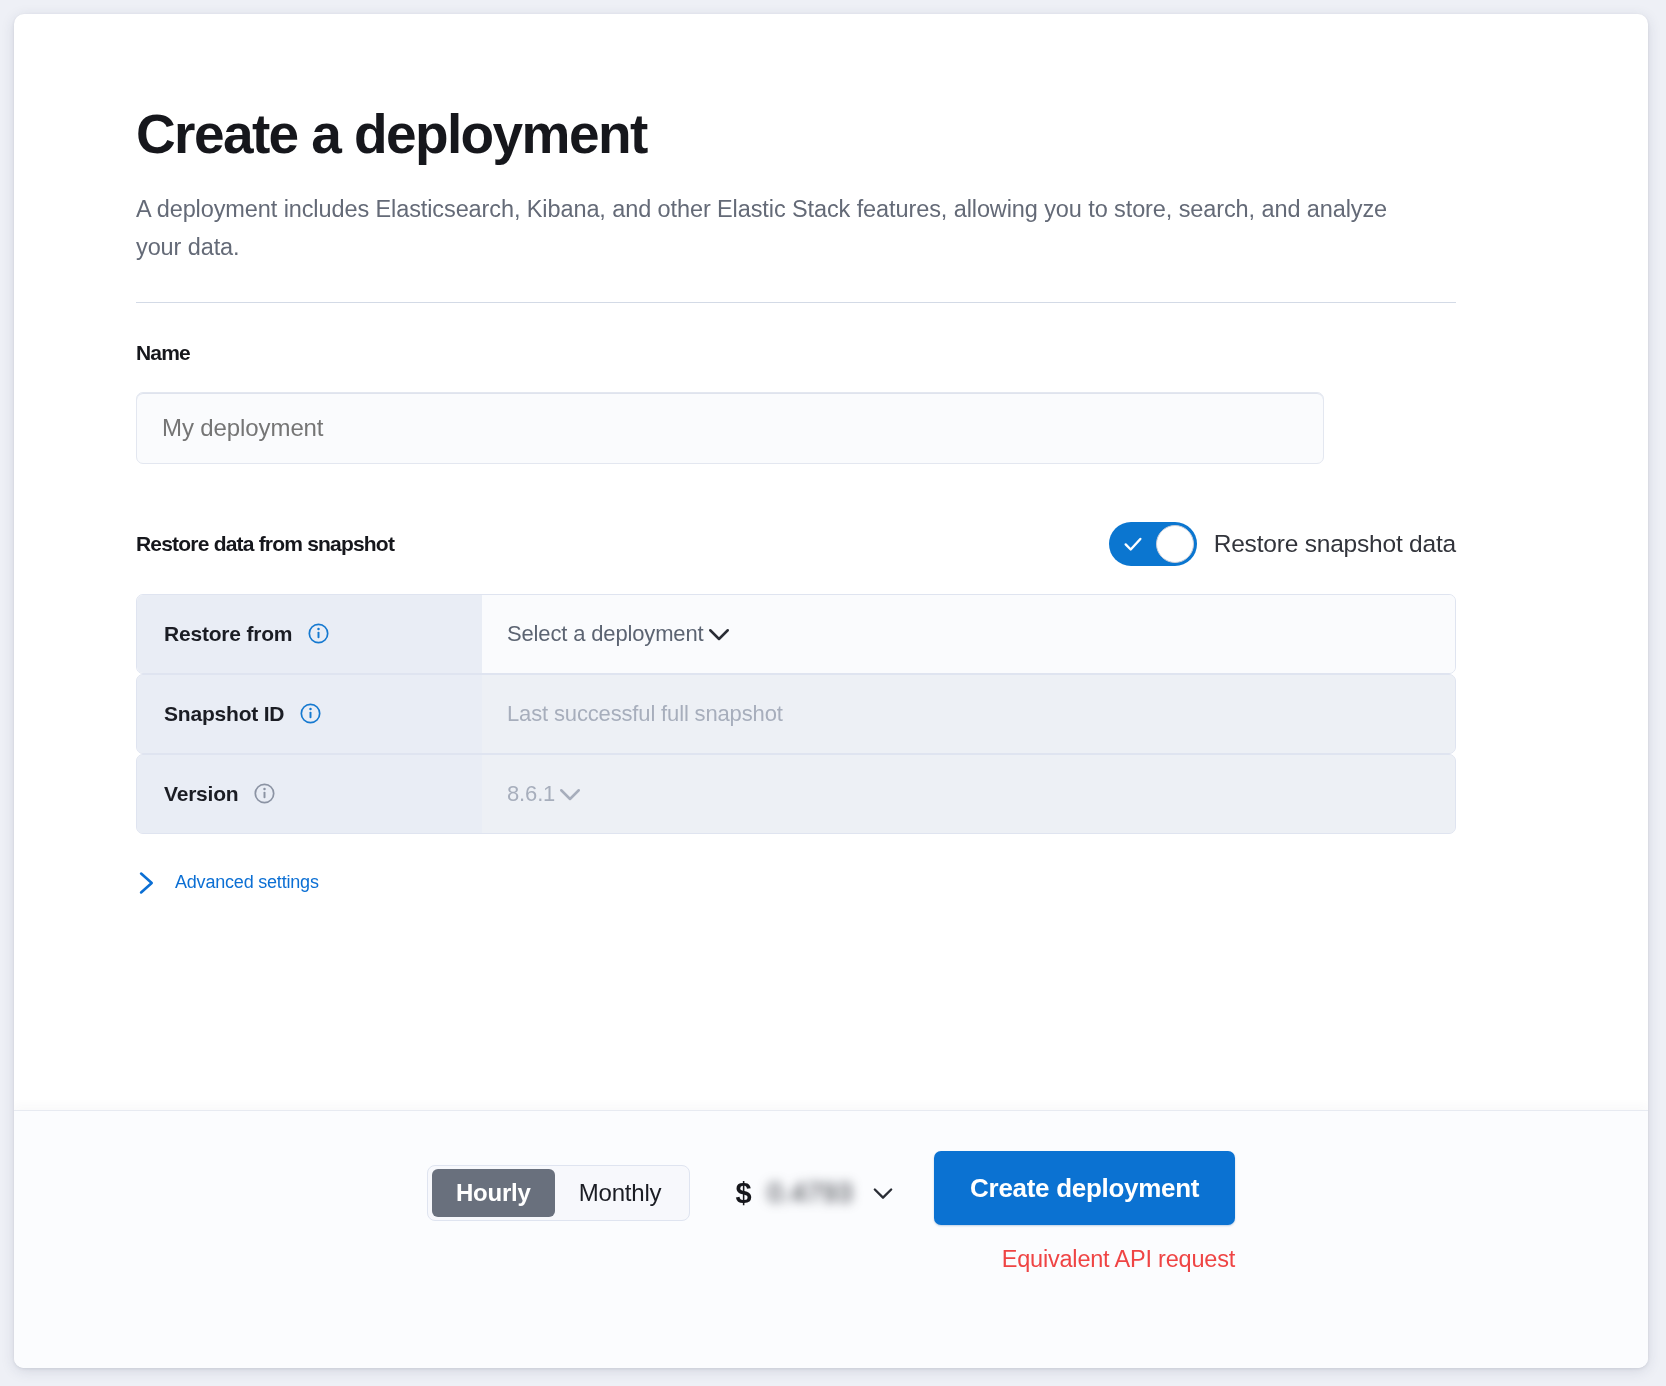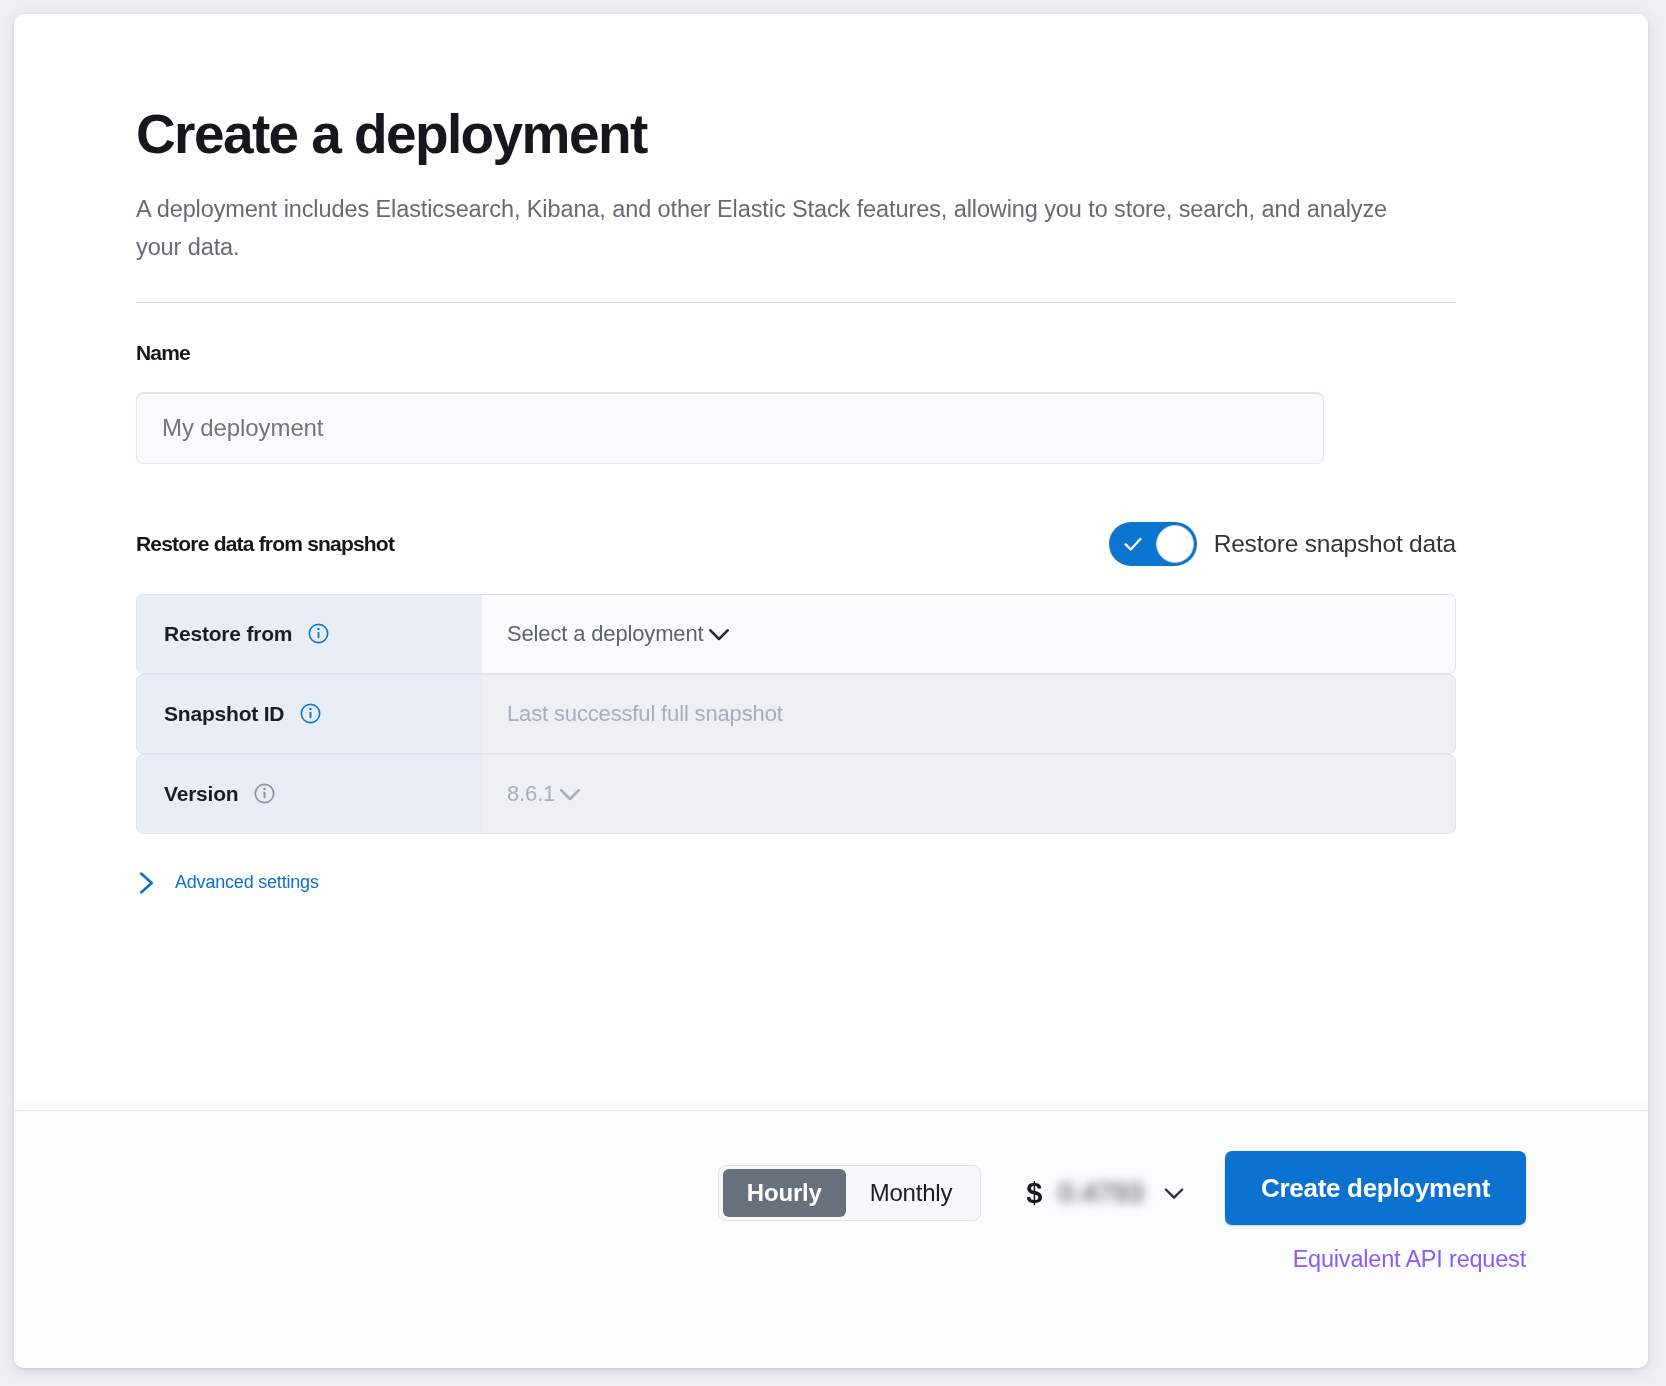--- a/index.html
+++ b/index.html
@@ -212,21 +212,21 @@
     position: relative;
     box-shadow: 0 -4px 10px rgba(60,70,95,0.035);
   }
 
   .bottom-inner {
     position: relative;
     height: 100%;
     padding: 0 122px;
     display: flex;
     align-items: flex-start;
-    justify-content: flex-end;
+    justify-content: center;
     gap: 37px;
   }
 
   .billing-group {
     display: flex;
     align-items: center;
     gap: 45px;
     margin-top: 54px;
   }
 
@@ -293,21 +293,21 @@
     font-size: 26px;
     font-weight: 700;
     letter-spacing: -0.3px;
     cursor: pointer;
     font-family: "Liberation Sans", sans-serif;
     box-shadow: 0 1px 2px rgba(13,80,150,0.25);
   }
 
   .api-link {
     margin-top: 21px;
-    color: #8b5cf6;
+    color: #ef4444;
     font-size: 23.5px;
     letter-spacing: -0.2px;
     cursor: pointer;
   }
 </style>
 </head>
 <body>
 
 <div class="page-canvas">
   <div class="app-card">

